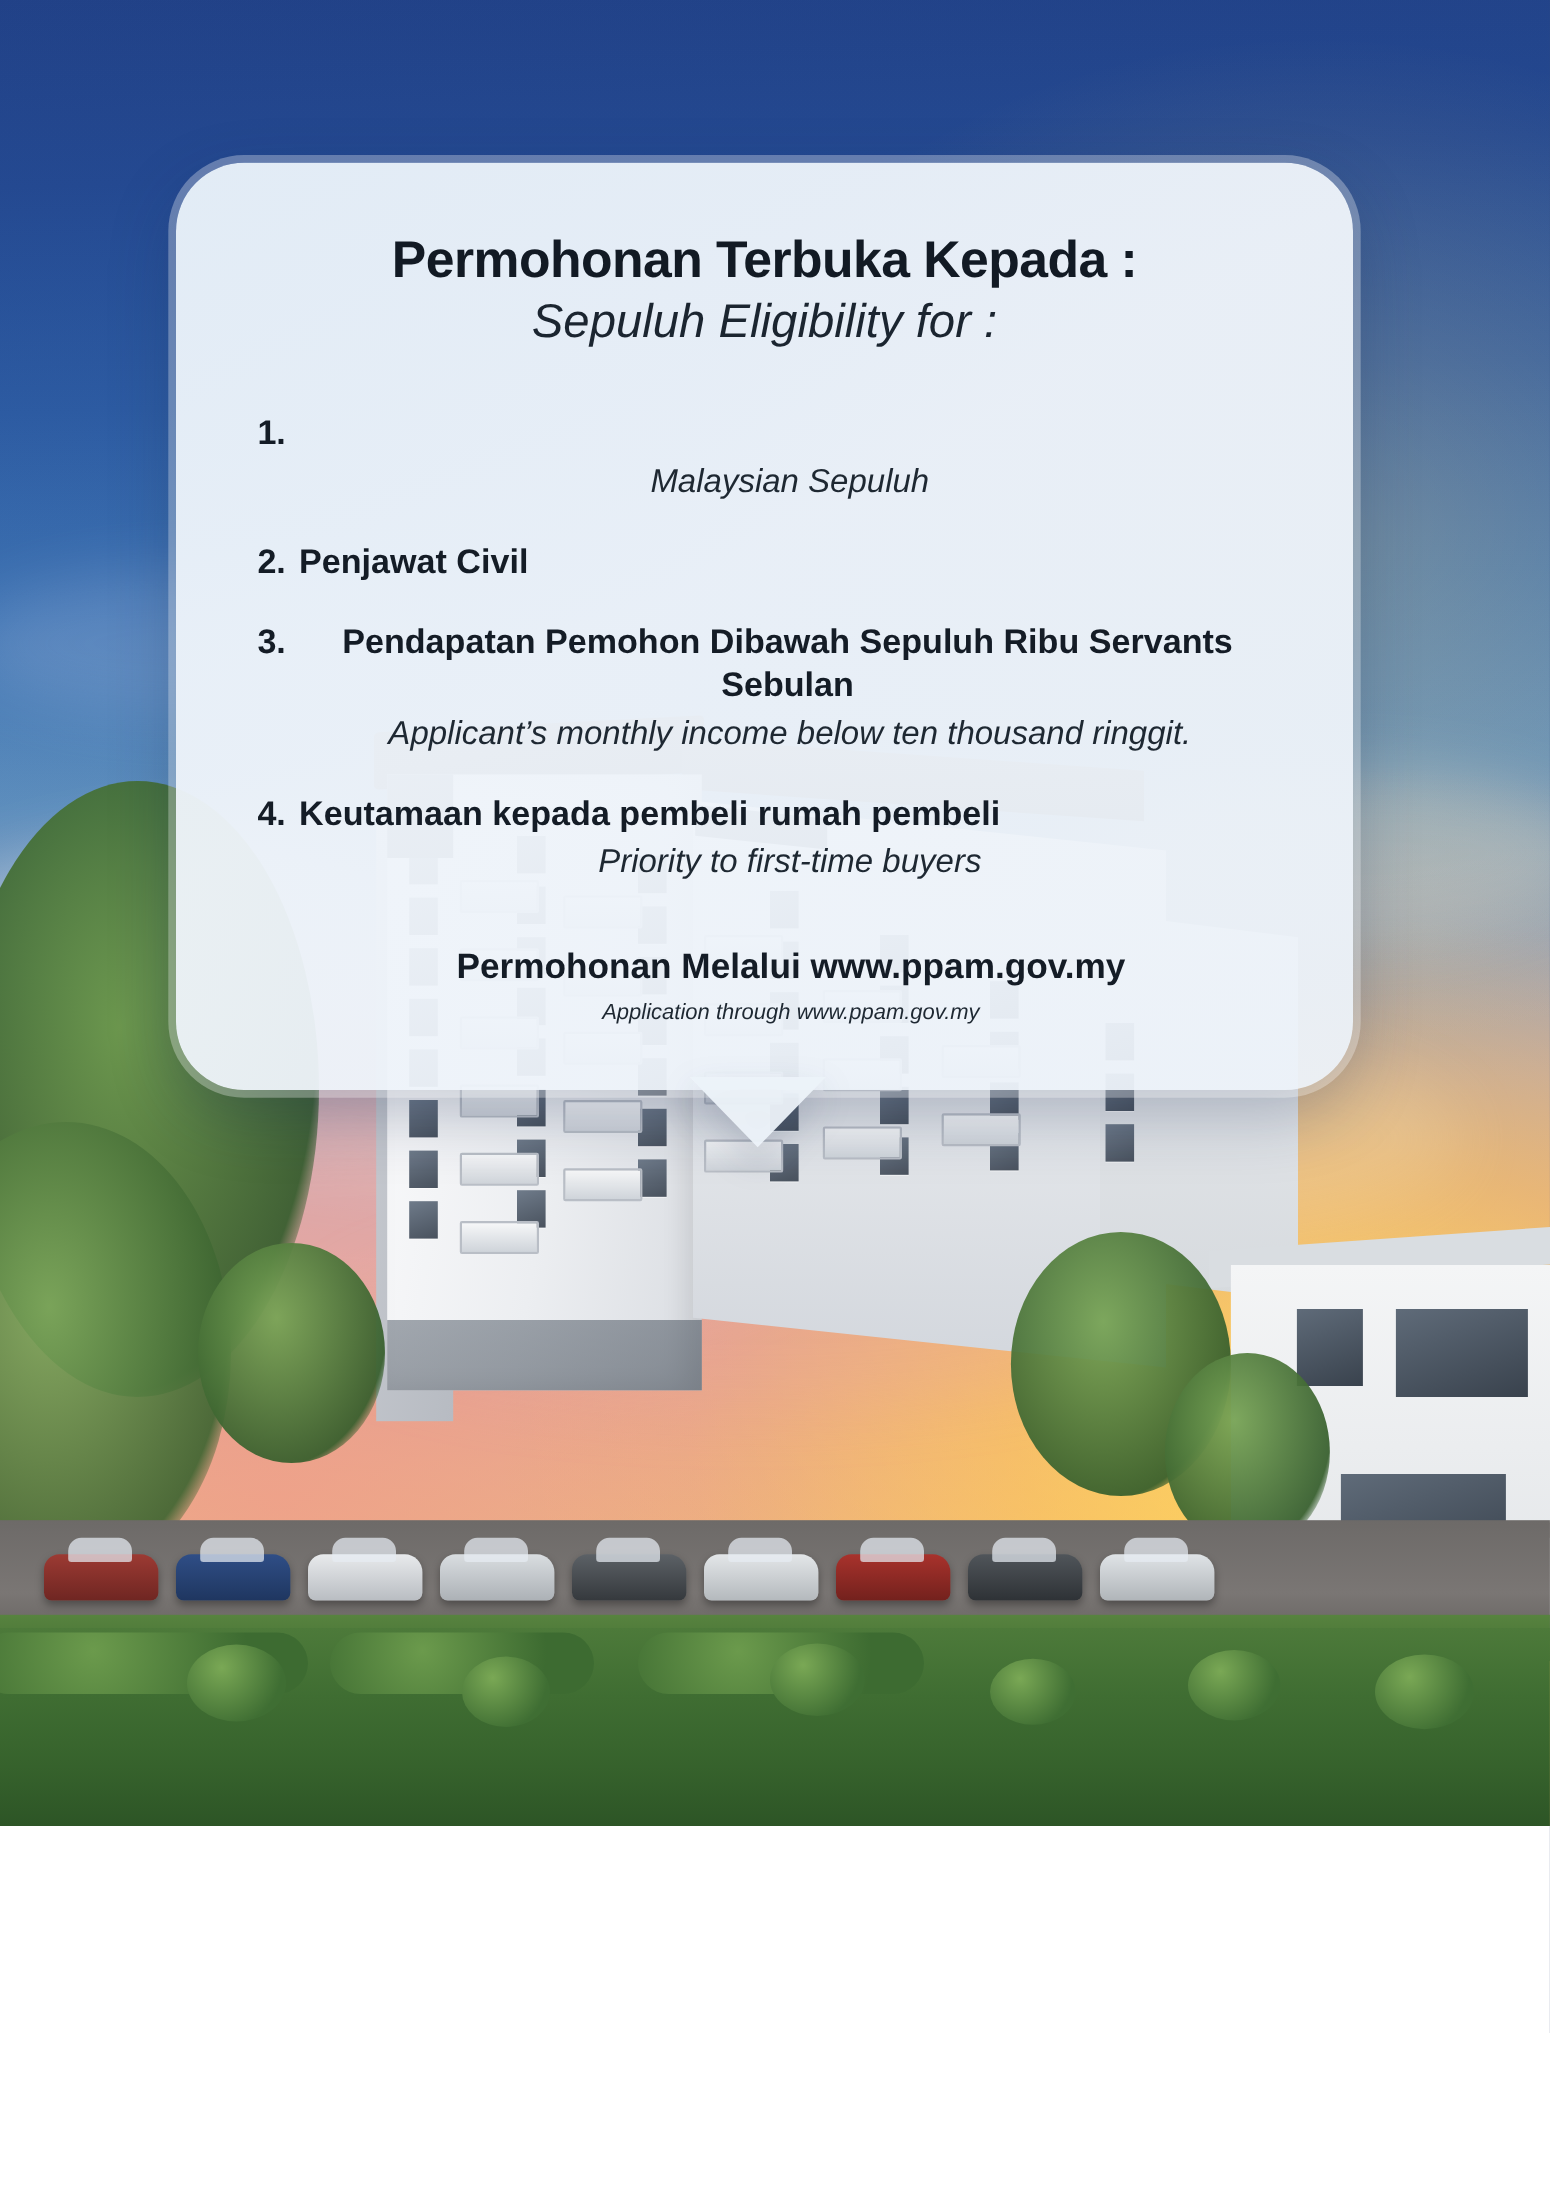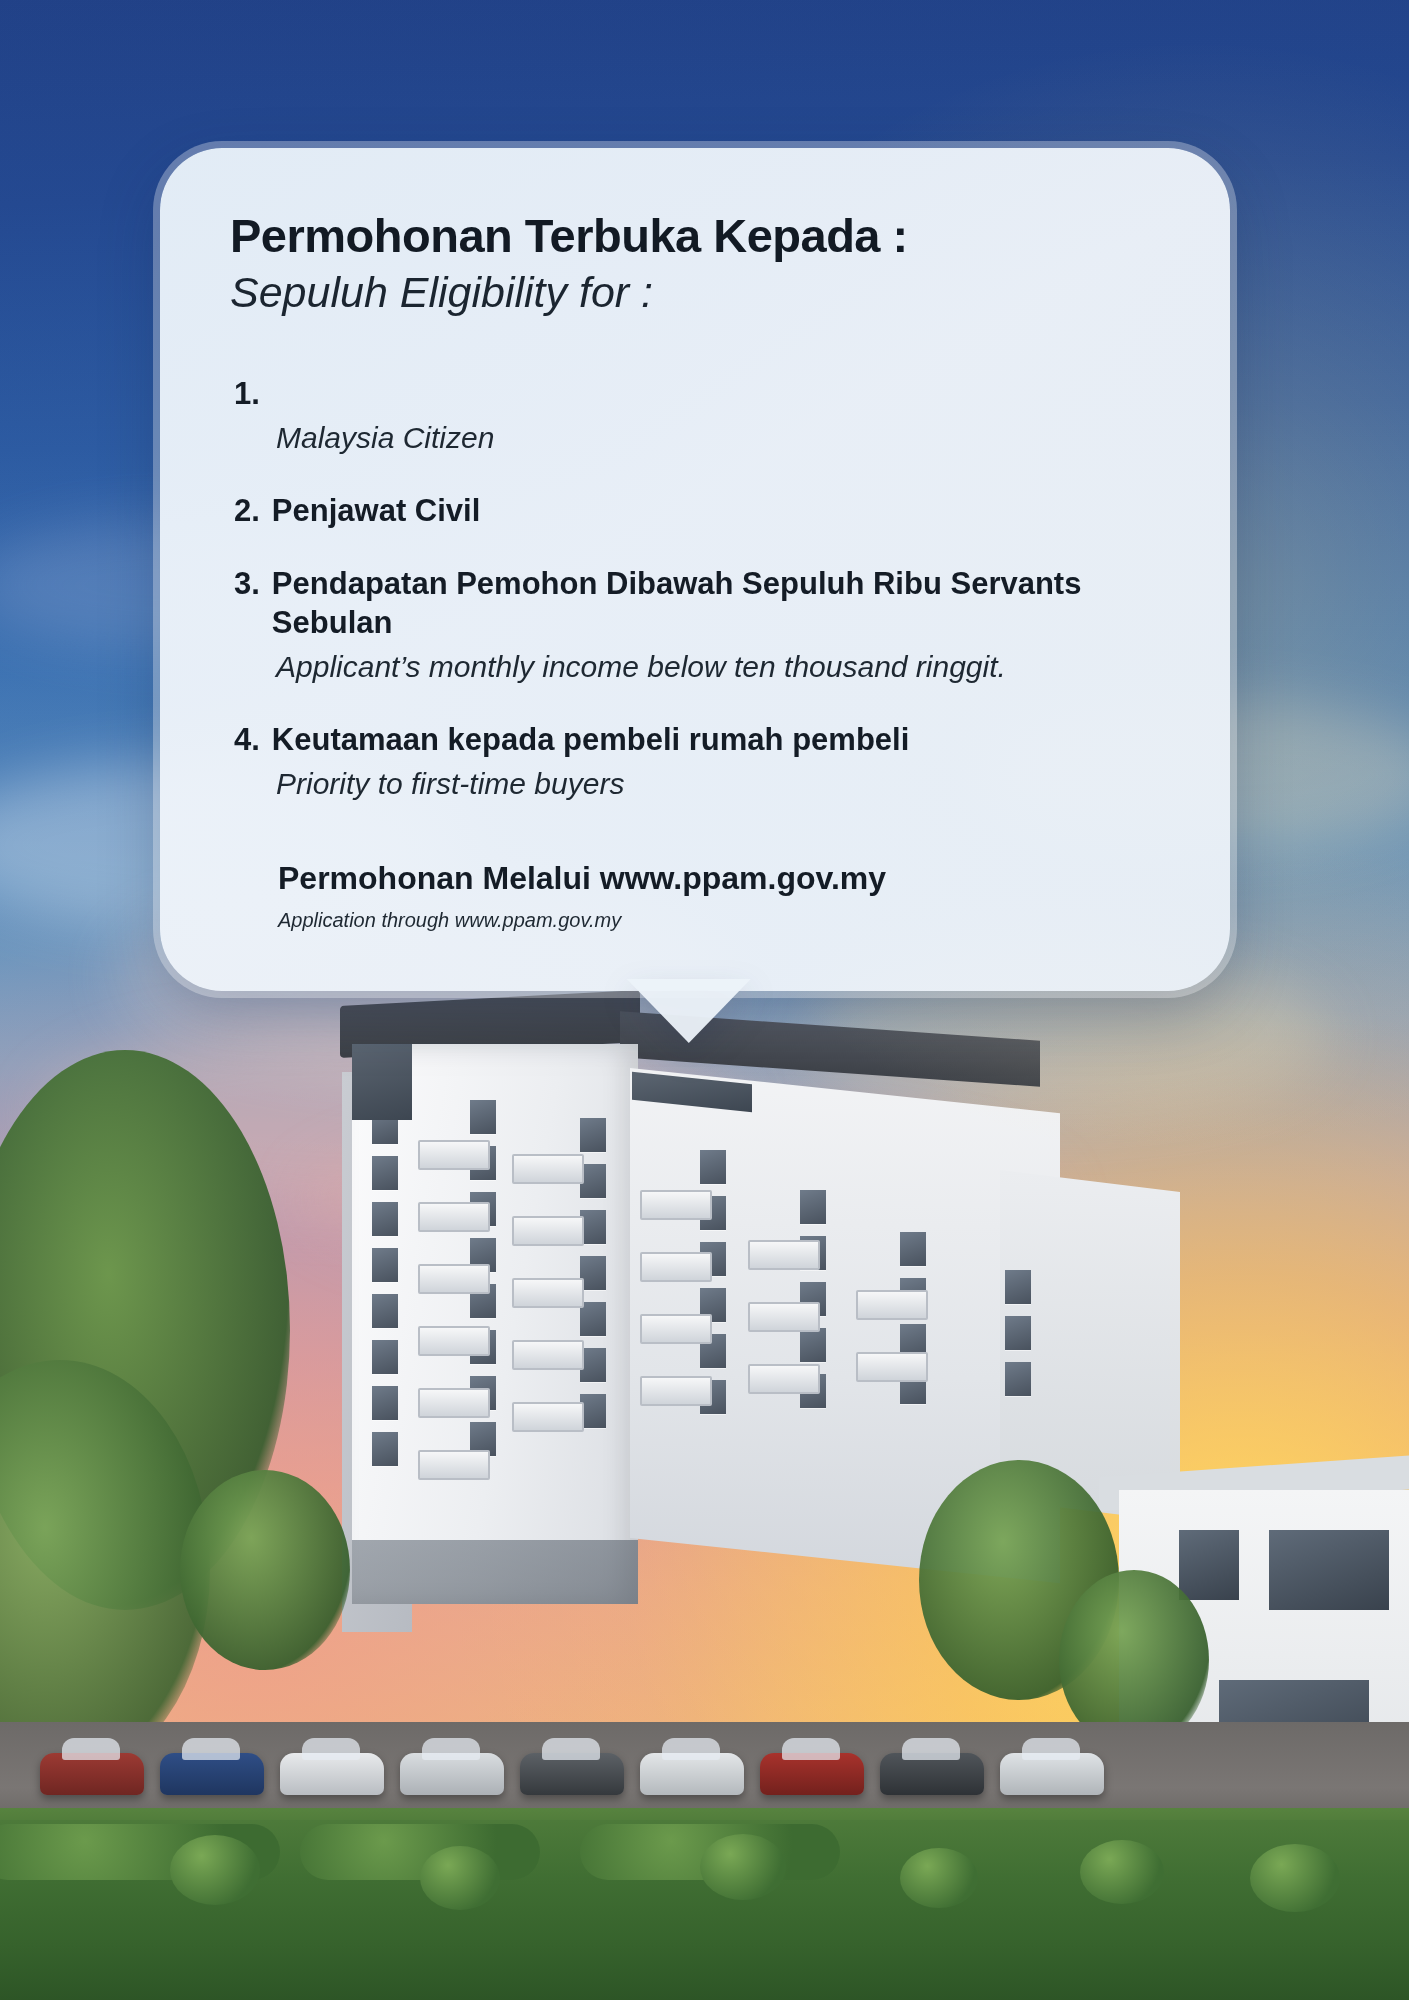--- a/index.html
+++ b/index.html
@@ -7,23 +7,24 @@
   html, body {
     width: 1409px;
     height: 2000px;
     overflow: hidden;
     font-family: "Liberation Sans", sans-serif;
   }
 
   .poster {
     position: relative;
     width: 1409px;
-    height: 2000px;
+    height: 1660px;
     overflow: hidden;
     background: #203a6b;
+    text-align: center;
   }
 
   
   .sky {
     position: absolute;
     inset: 0;
     background:
       radial-gradient(ellipse 70% 45% at 88% 78%, rgba(255,214,92,0.95) 0%, rgba(255,196,78,0.55) 32%, rgba(255,170,90,0.12) 62%, rgba(255,170,90,0) 80%),
       radial-gradient(ellipse 80% 50% at 18% 82%, rgba(236,150,140,0.75) 0%, rgba(214,128,150,0.35) 40%, rgba(150,110,160,0.05) 72%),
       linear-gradient(178deg,
@@ -466,21 +467,21 @@
 
       <div class="title-ms">Permohonan Terbuka Kepada :</div>
       <div class="title-en">Sepuluh Eligibility for :</div>
 
       <div class="list">
 
         <div class="item">
           <div class="item-ms">
             <span class="item-num">1.</span>
           </div>
-          <div class="item-en">Malaysia Citizen</div>
+          <div class="item-en">Malaysian Sepuluh</div>
         </div>
 
         <div class="item">
           <div class="item-ms">
             <span class="item-num">2.</span>
             <span>Penjawat Civil</span>
           </div>
         </div>
 
         <div class="item">

